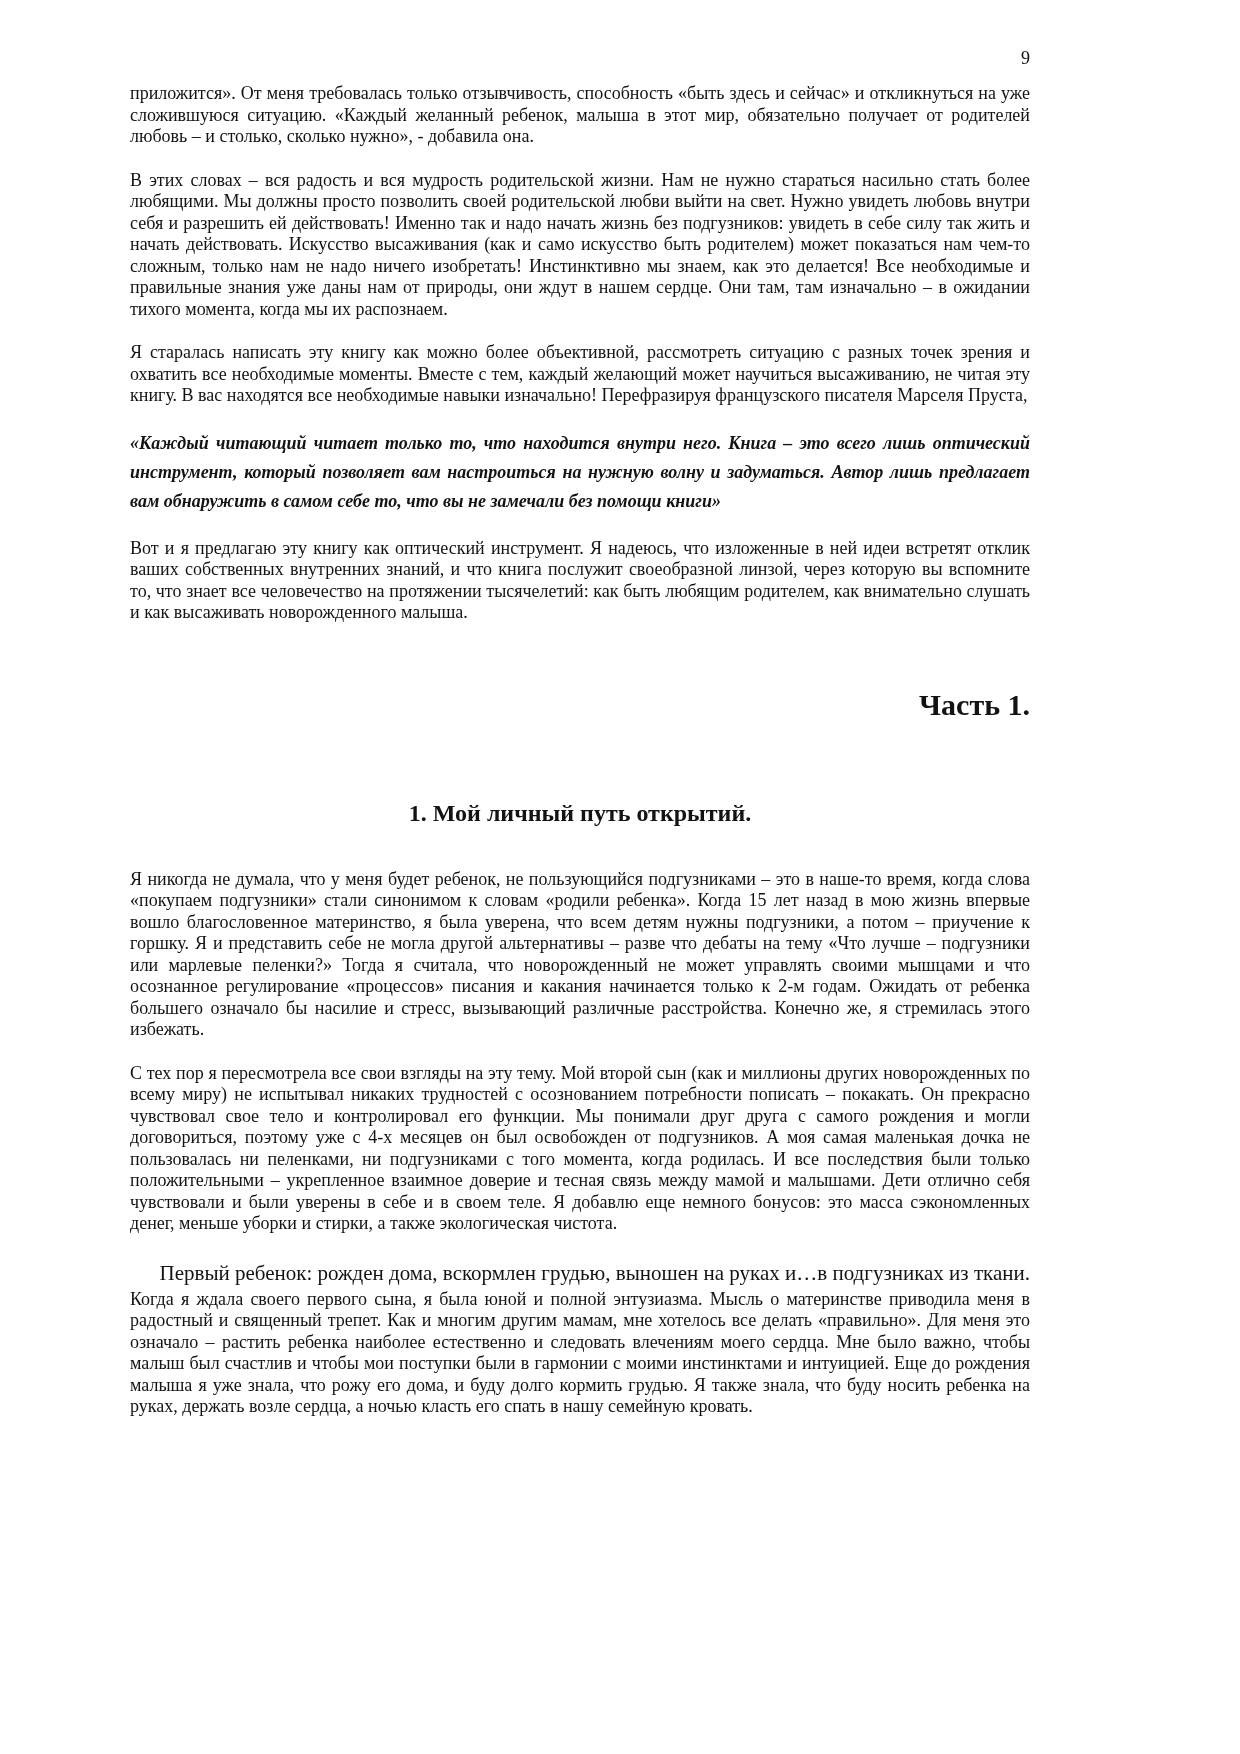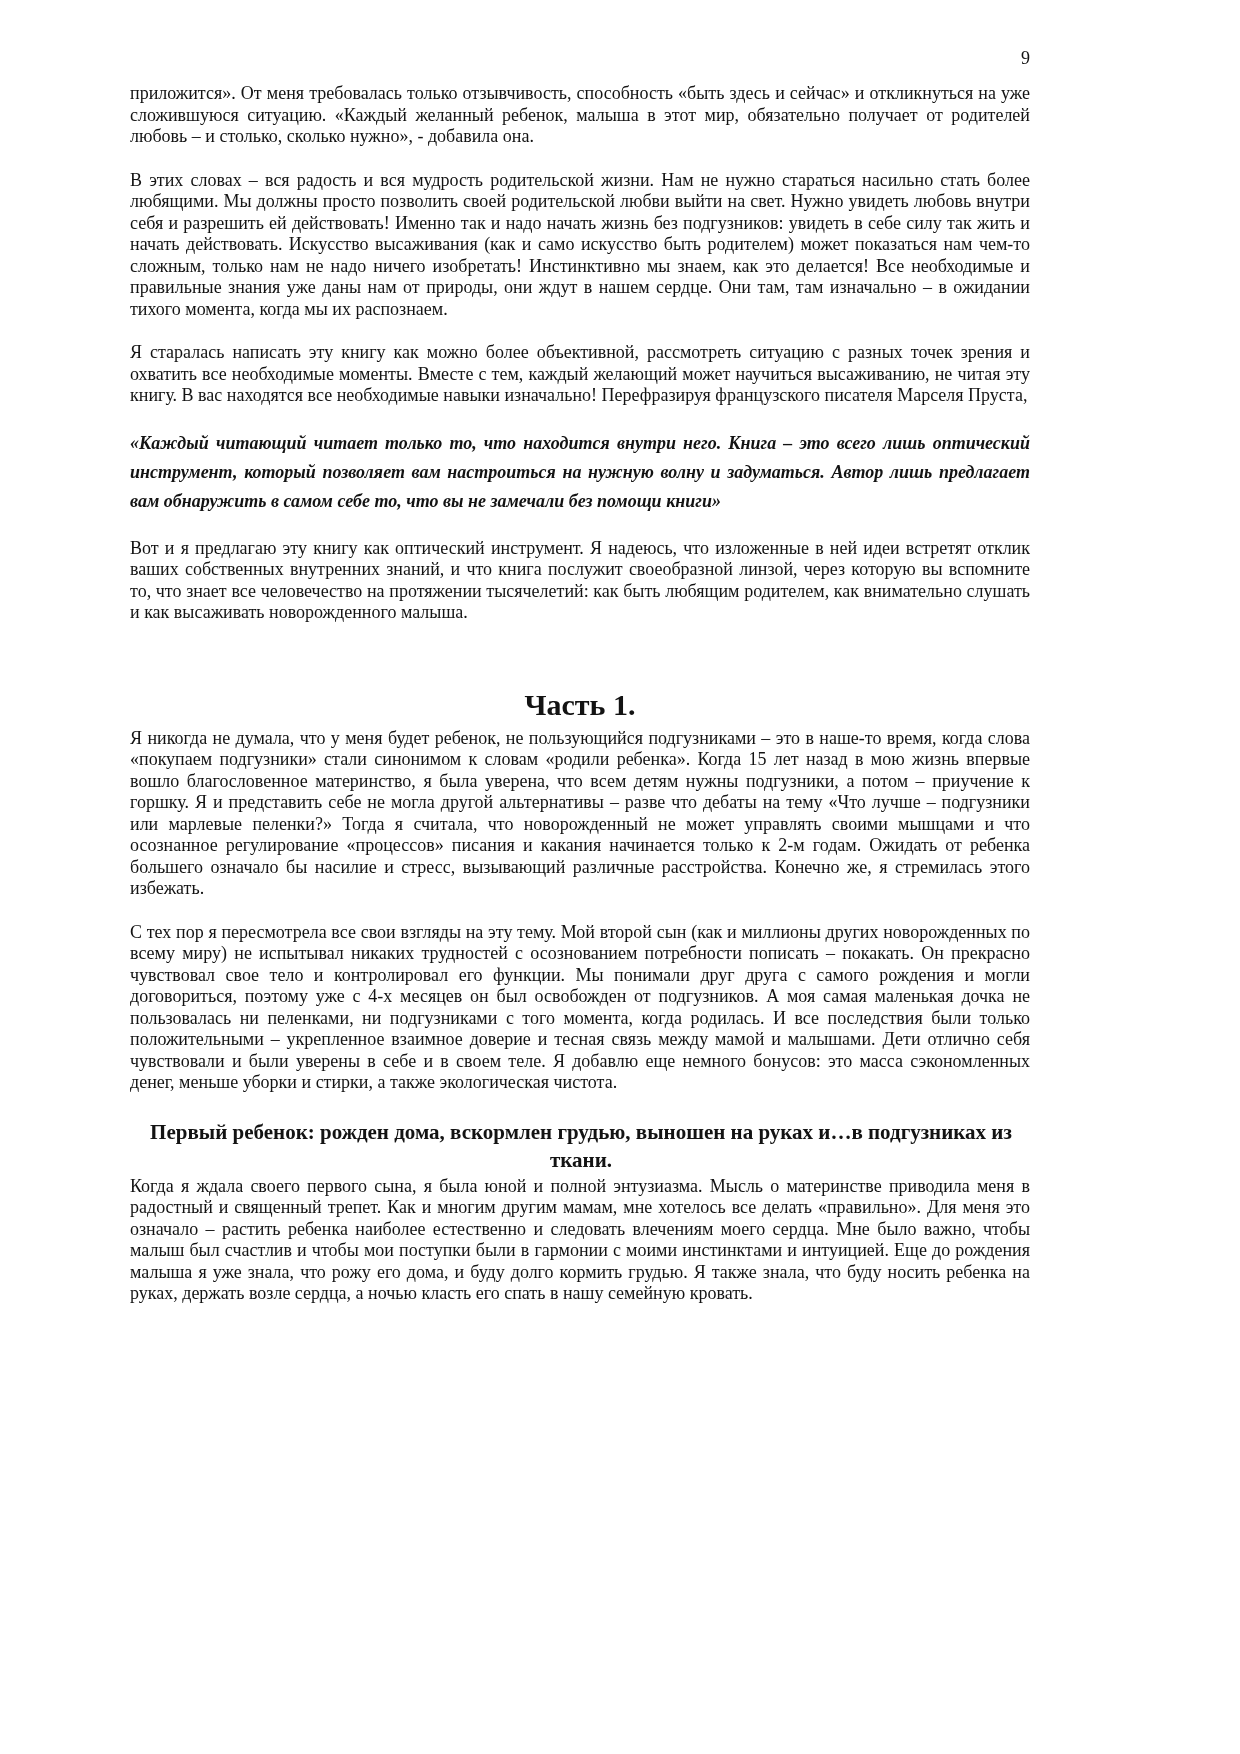--- a/index.html
+++ b/index.html
@@ -32,39 +32,39 @@
     font-size: 18px;
     line-height: 29px;
     text-align: justify;
     font-style: italic;
     font-weight: 600;
     margin: 0 0 22px 0;
   }
   h1.part-heading {
     font-size: 30px;
     font-weight: bold;
-    text-align: center;
+    text-align: right;
     margin: 64px 0 6px 0;
   }
   h2.part-subheading {
     font-size: 24px;
     font-weight: bold;
     text-align: center;
     margin: 0 0 0 0;
   }
   h2.chapter-heading {
     font-size: 24px;
     font-weight: bold;
     text-align: center;
     margin: 78px 0 42px 0;
   }
   h3.inline-heading {
     font-size: 21px;
-    font-weight: bold;
-    text-align: center;
+    font-weight: normal;
+    text-align: right;
     line-height: 28px;
     margin: 24px 0 2px 2px;
   }
 </style>
 </head>
 <body>
 
 <div class="page">
 
   <div class="page-number">9</div>
@@ -75,20 +75,21 @@
 
   <p class="body">Я старалась написать эту книгу как можно более объективной, рассмотреть ситуацию с разных точек зрения и охватить все необходимые моменты. Вместе с тем, каждый желающий может научиться высаживанию, не читая эту книгу. В вас находятся все необходимые навыки изначально! Перефразируя французского писателя Марселя Пруста,</p>
 
   <p class="quote">«Каждый читающий читает только то, что находится внутри него. Книга – это всего лишь оптический инструмент, который позволяет вам настроиться на нужную волну и задуматься. Автор лишь предлагает вам обнаружить в самом себе то, что вы не замечали без помощи книги»</p>
 
   <p class="body">Вот и я предлагаю эту книгу как оптический инструмент. Я надеюсь, что изложенные в ней идеи встретят отклик ваших собственных внутренних знаний, и что книга послужит своеобразной линзой, через которую вы вспомните то, что знает все человечество на протяжении тысячелетий: как быть любящим родителем, как внимательно слушать и как высаживать новорожденного малыша.</p>
 
   <h1 class="part-heading">Часть 1.</h1>
 
 
+  <h2 class="chapter-heading">1.  Мой личный путь открытий.</h2>
 
   <p class="body">Я никогда не думала, что у меня будет ребенок, не пользующийся подгузниками – это в наше-то время, когда слова «покупаем подгузники» стали синонимом к словам «родили ребенка».  Когда 15 лет назад в мою жизнь впервые вошло благословенное материнство, я была уверена, что всем детям нужны подгузники, а потом – приучение к горшку. Я и представить себе не могла другой альтернативы – разве что дебаты на тему «Что лучше – подгузники или марлевые пеленки?» Тогда я считала, что новорожденный не может управлять своими мышцами и что осознанное регулирование  «процессов» писания и какания начинается только к 2-м годам. Ожидать от ребенка большего означало бы насилие и стресс, вызывающий различные расстройства. Конечно же, я стремилась этого избежать.</p>
 
   <p class="body">С тех пор я пересмотрела все свои взгляды на эту тему. Мой второй сын (как и миллионы других новорожденных по всему миру) не испытывал никаких трудностей с осознованием потребности пописать – покакать. Он прекрасно чувствовал свое тело и контролировал его функции. Мы понимали друг друга с самого рождения и могли договориться, поэтому уже с 4-х месяцев  он был освобожден от подгузников.  А моя самая маленькая дочка не пользовалась ни пеленками, ни подгузниками с того момента, когда родилась. И все последствия были только положительными – укрепленное взаимное доверие и тесная связь между мамой и малышами.  Дети отлично себя чувствовали и были уверены в себе и в своем теле.   Я добавлю еще немного бонусов: это масса сэкономленных денег, меньше уборки и стирки, а также экологическая чистота.</p>
 
   <h3 class="inline-heading">Первый ребенок: рожден дома, вскормлен грудью, выношен на руках и…в подгузниках из ткани.</h3>
 
   <p class="body">Когда я ждала своего первого сына, я была юной и полной энтузиазма. Мысль о материнстве приводила меня в радостный и священный трепет.  Как и многим другим мамам, мне хотелось все делать «правильно». Для меня это означало – растить ребенка наиболее естественно и следовать влечениям моего сердца. Мне было важно, чтобы малыш был счастлив и чтобы мои поступки были в гармонии с моими инстинктами и интуицией.  Еще до рождения малыша я уже знала, что рожу его дома, и буду долго кормить грудью. Я также знала, что буду носить ребенка на руках, держать возле сердца, а ночью класть его спать в нашу семейную кровать.</p>
 
 </div>

